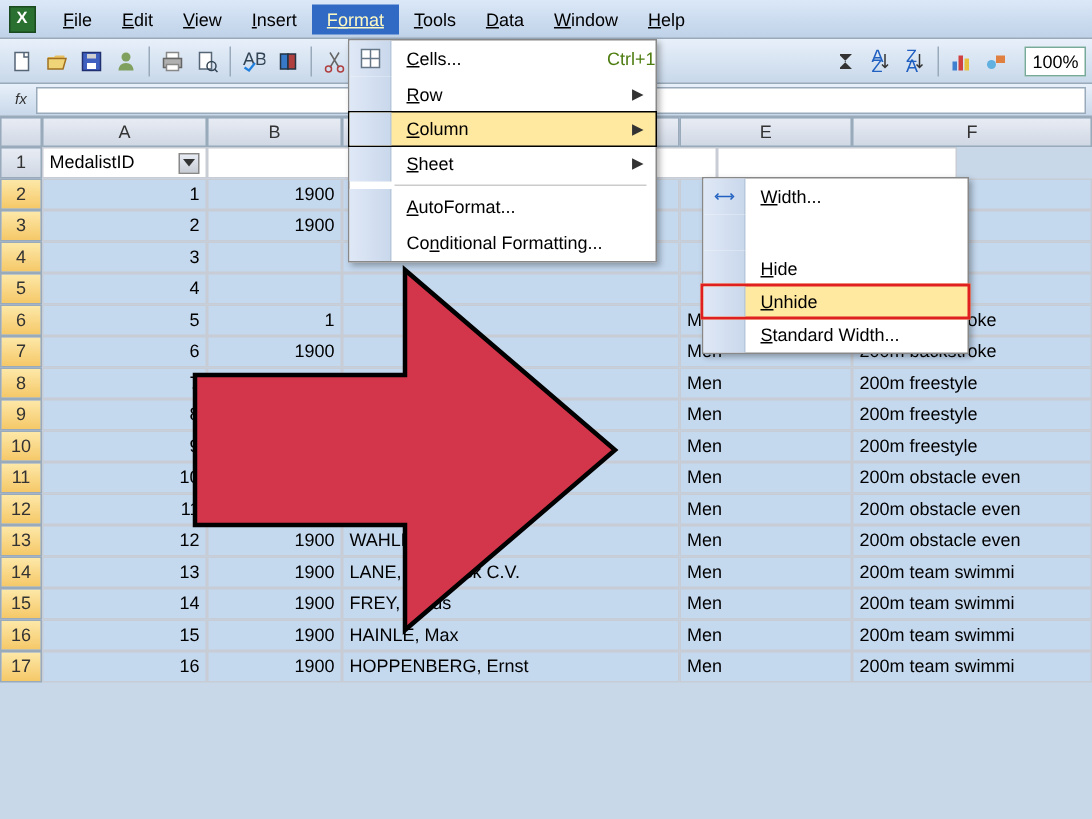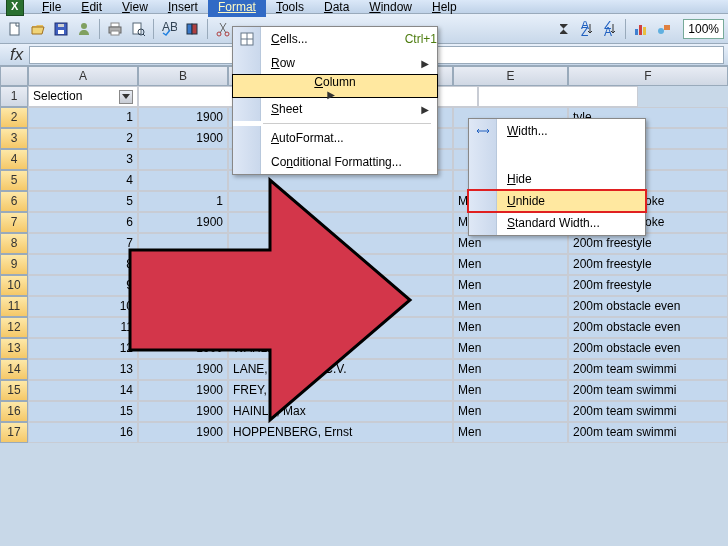--- a/index.html
+++ b/index.html
@@ -1,32 +1,32 @@
 <!DOCTYPE html>
 <html><head>
 <meta charset="utf-8">
 <style>
 * { box-sizing: border-box; margin: 0; padding: 0; font-family: Tahoma, Arial, sans-serif; font-size: 12px; }
 body { background: #c8d8e8; width: 728px; height: 546px; overflow: hidden; position: relative; }
 
-.menubar { background: linear-gradient(#dbe8f8, #bfd2e8); height: 14px; display: flex; align-items: center; padding: 0 6px; border-bottom: 1px solid #9ab; }
+.menubar { background: linear-gradient(#dbe8f8, #bfd2e8); height: 26px; display: flex; align-items: center; padding: 0 6px; border-bottom: 1px solid #9ab; }
 .excel-icon { width: 18px; height: 18px; background: #2a7030; border: 1px solid #1a4a20; margin-right: 8px; position: relative; }
 .excel-icon::after { content: "X"; color: #fff; font-weight: bold; font-size: 11px; position: absolute; left: 4px; top: 1px; }
 .menu-item { padding: 3px 10px; cursor: default; }
 .menu-item.open { background: #316ac5; color: #fef9c3; text-decoration: underline; }
 .menu-item u { text-decoration: underline; }
 
 .toolbar { background: linear-gradient(#e8f0fa, #c8d8ea); height: 30px; display: flex; align-items: center; padding: 0 4px; border-bottom: 1px solid #9ab; gap: 1px; }
 .tbtn { width: 22px; height: 22px; display: flex; align-items: center; justify-content: center; border: 1px solid transparent; }
 .tbtn svg { width: 16px; height: 16px; }
 .tsep { width: 1px; height: 20px; background: #9ab; margin: 0 3px; }
 .zoom { margin-left: 7px; padding: 2px 4px; background: #fff; border: 1px solid #7a9; font-size: 12px; }
 
 .formulabar { background: linear-gradient(#e8f0fa, #c8d8ea); height: 22px; display: flex; align-items: center; padding: 0 4px; border-bottom: 1px solid #9ab; }
-.fx { font-style: italic; font-size: 17px; padding: 0 6px; color: #333; }
+.fx { font-style: italic; font-size: 10px; padding: 0 6px; color: #333; }
 .fx-input { flex: 1; height: 18px; background: #fff; border: 1px solid #9ab; }
 
 .sheet { position: relative; }
 .colheaders { display: flex; height: 20px; }
 .corner { width: 28px; background: linear-gradient(#e8ecf4, #d0d8e4); border: 1px solid #9ab; }
 .colhead { background: linear-gradient(#e8ecf4, #d0d8e4); border: 1px solid #9ab; text-align: center; line-height: 18px; font-size: 12px; color: #333; }
 .colA { width: 110px; } .colB { width: 90px; } .colC { width: 225px; } .colE { width: 115px; } .colF { width: 160px; }
 
 .row { display: flex; height: 21px; }
 .rowhead { width: 28px; background: linear-gradient(#e8ecf4, #d0d8e4); border: 1px solid #9ab; text-align: center; line-height: 19px; font-size: 12px; color: #333; }
@@ -39,21 +39,21 @@
 .drop::after { content: ""; border-left: 4px solid transparent; border-right: 4px solid transparent; border-top: 5px solid #333; }
 
 .dropdown { position: absolute; background: #fff; border: 1px solid #888; box-shadow: 2px 2px 4px rgba(0,0,0,0.3); }
 .dd-format { left: 232px; top: 26px; width: 206px; }
 .dd-col { left: 468px; top: 118px; width: 178px; }
 .dd-row { display: flex; align-items: center; height: 24px; }
 .dd-iconcol { width: 28px; background: linear-gradient(90deg, #dfe8f6, #cad8ec); height: 100%; display: flex; align-items: center; justify-content: center; border-right: 1px solid #b8c8dc; }
 .dd-label { flex: 1; padding: 0 10px; font-size: 12px; }
 .dd-right { font-size: 12px; color: #4d7c0f; }
 .dd-arrow { padding-right: 8px; font-size: 10px; color: #333; }
-.dd-row.hover { background: #ffe8a0; border: 1px solid #000; margin: -1px; position: relative; z-index: 1; flex-direction: column; }
+.dd-row.hover { background: #ffe8a0; border: 1px solid #000; margin: -1px; position: relative; z-index: 1; }
 .dd-row.highlighted { border: 2px solid #e02020; margin: -2px; position: relative; z-index: 2; background: #ffe8a0; align-items: center; }
 .dd-sep { height: 1px; background: #ccc; margin: 2px 6px 2px 30px; }
 
 .big-arrow { position: absolute; left: 110px; top: 170px; z-index: 5; pointer-events: none; }
 </style>
 </head>
 <body>
 
 <div class="menubar">
   <div class="excel-icon"></div>
@@ -178,21 +178,21 @@
     <div class="colhead colA">A</div>
     <div class="colhead colB">B</div>
     <div class="colhead colC">C</div>
     <div class="colhead colE">E</div>
     <div class="colhead colF">F</div>
   </div>
   <div id="rows-container">
       <div class="row">
         <div class="rowhead">1</div>
         <div class="cell colA header">
-          <span>Selection</span>
+          <span>MedalistID</span>
           <span class="drop"></span>
         </div>
         <div class="cell colC"></div>
         <div class="cell colE"></div>
         <div class="cell colF"></div>
       </div>
       <div class="row">
         <div class="rowhead sel">2</div>
         <div class="cell colA sel right">1</div>
         <div class="cell colB sel right">1900</div>

